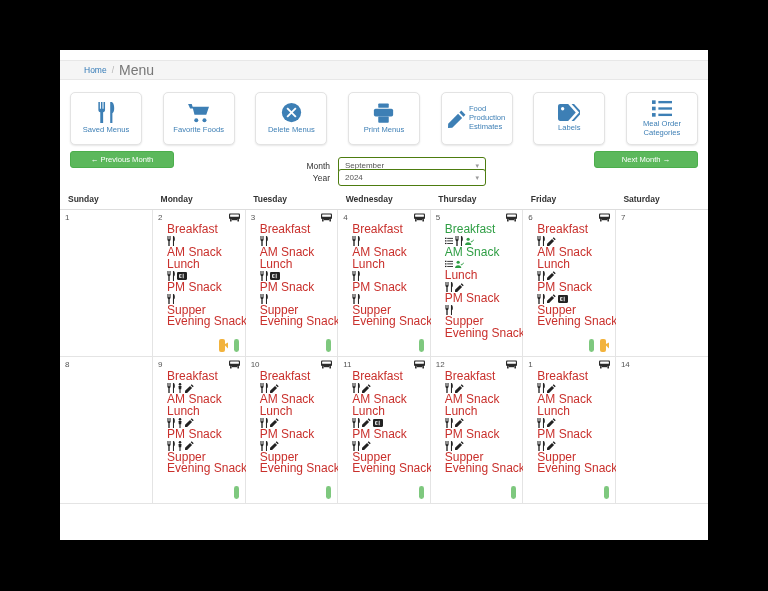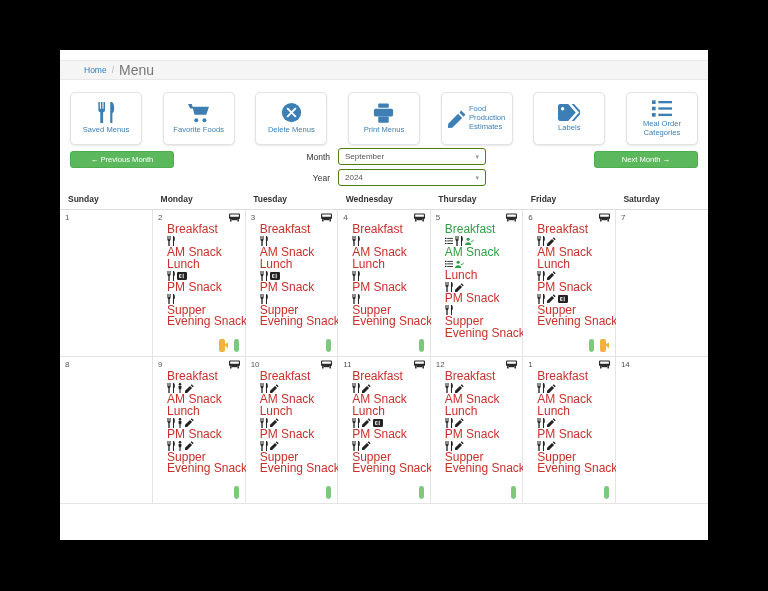--- a/index.html
+++ b/index.html
@@ -121,21 +121,21 @@
   #btn-prev-month { left: 10px; }
   #btn-next-month { right: 10px; }
 
   .select-row {
     position: absolute;
     display: flex;
     align-items: center;
     left: 50%;
     transform: translateX(-50%);
   }
-  #row-month { top: 3px; }
+  #row-month { top: 12px; }
   #row-year  { top: 24px; }
   .select-label {
     font-size: 8.5px;
     color: #333333;
     width: 48px;
     text-align: right;
     margin-right: 8px;
   }
   .fake-select {
     width: 148px;

